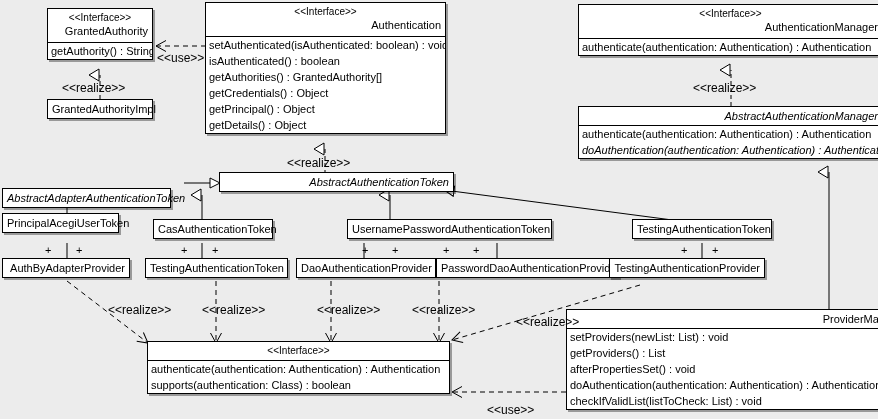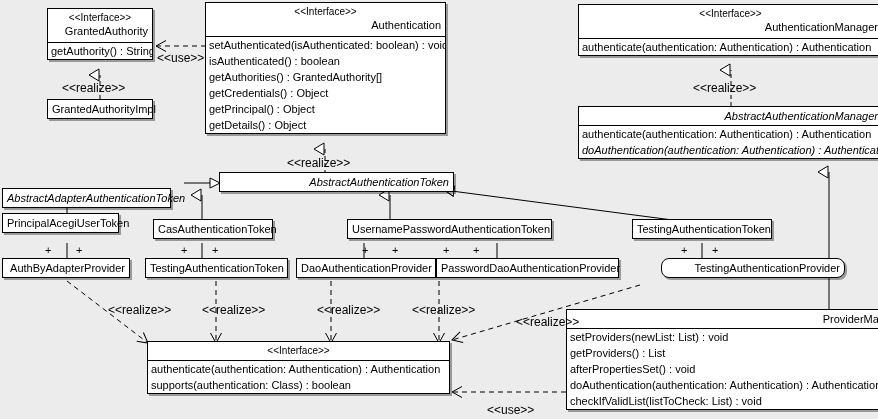--- a/index.html
+++ b/index.html
@@ -285,21 +285,21 @@
       <span class="cls-name">DaoAuthenticationProvider</span>
     </div>
   </div>
 
   <div class="uml-box compact" style="left:436px; top:258px; width:183px;">
     <div class="box-head">
       <span class="cls-name">PasswordDaoAuthenticationProvider</span>
     </div>
   </div>
 
-  <div class="uml-box compact" style="left:661px; top:258px; width:184px;border-radius:8px;">
+  <div class="uml-box compact" style="left:609px; top:258px; width:156px;">
     <div class="box-head">
       <span class="cls-name">TestingAuthenticationProvider</span>
     </div>
   </div>
 
   <div class="uml-box" style="left:147px; top:341px; width:303px;">
     <div class="box-head">
       <span class="stereotype">&lt;&lt;Interface&gt;&gt;</span>
     </div>
     <div class="members">

